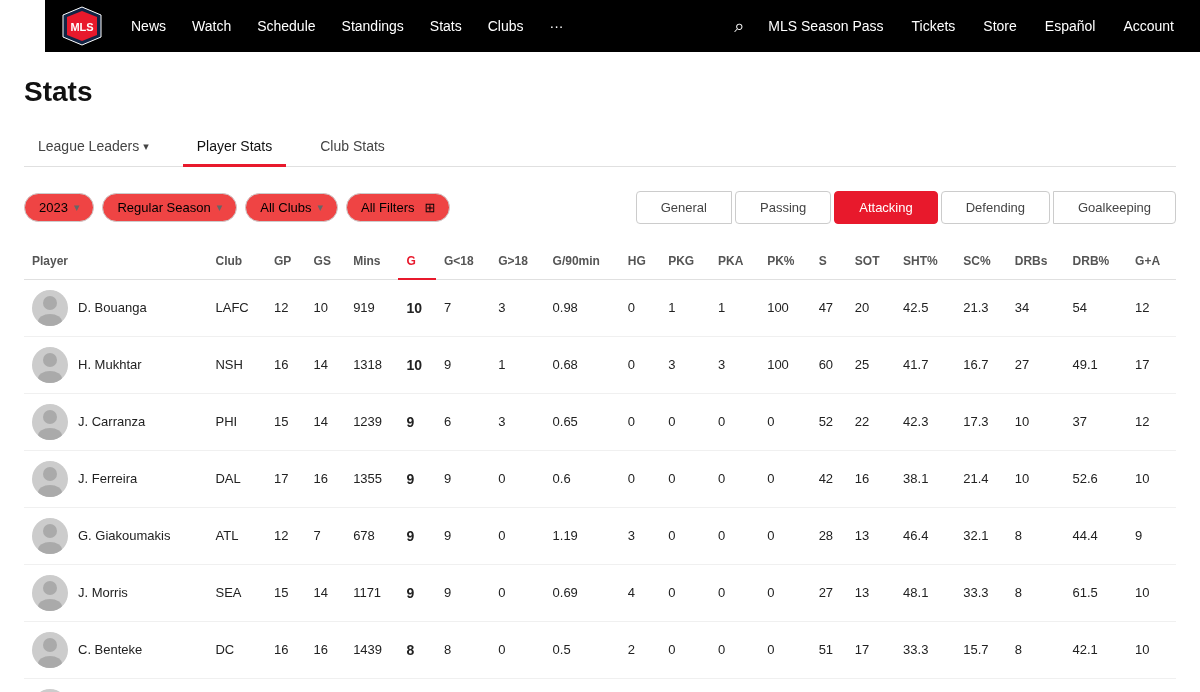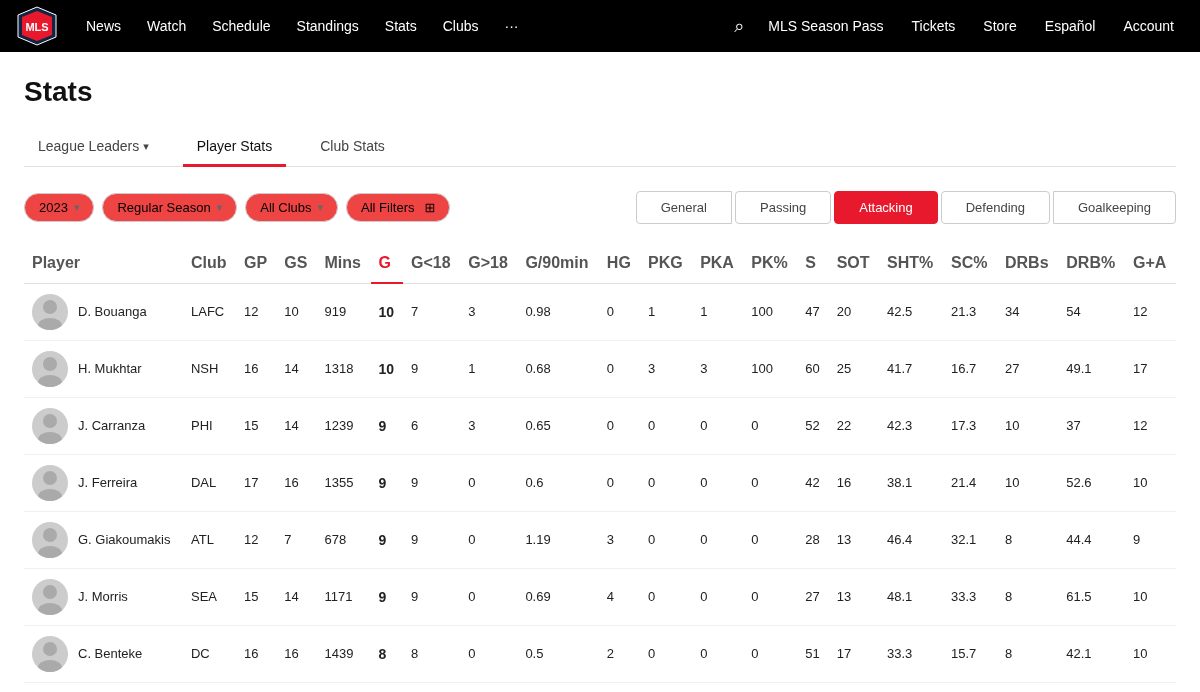--- a/index.html
+++ b/index.html
@@ -6,20 +6,21 @@
     body { font-family: -apple-system, BlinkMacSystemFont, 'Segoe UI', Arial, sans-serif; background: #fff; color: #111; font-size: 14px; }
 
     
     .navbar {
       background: #000;
       display: flex;
       align-items: center;
       height: 52px;
       padding: 8px 16px;
       gap: 4px;
+      margin-left: 45px;
     }
     .navbar-logo {
       width: 42px;
       height: 42px;
       margin-right: 12px;
       flex-shrink: 0;
     }
     .nav-links {
       display: flex;
       align-items: center;
@@ -162,21 +163,21 @@
 
     
     .stats-table {
       width: 100%;
       border-collapse: collapse;
       font-size: 13px;
     }
     .stats-table thead th {
       padding: 10px 8px;
       text-align: left;
-      font-size: 16px;
+      font-size: 12px;
       font-weight: 600;
       color: #555;
       border-bottom: 1px solid #e0e0e0;
       white-space: nowrap;
     }
     .stats-table thead th.highlight {
       color: #e8192c;
       border-bottom: 2px solid #e8192c;
     }
     .stats-table tbody tr {

